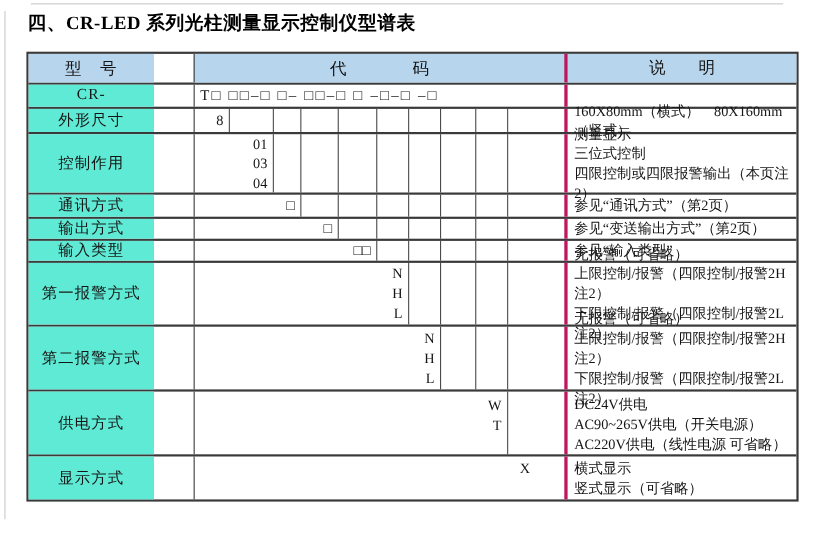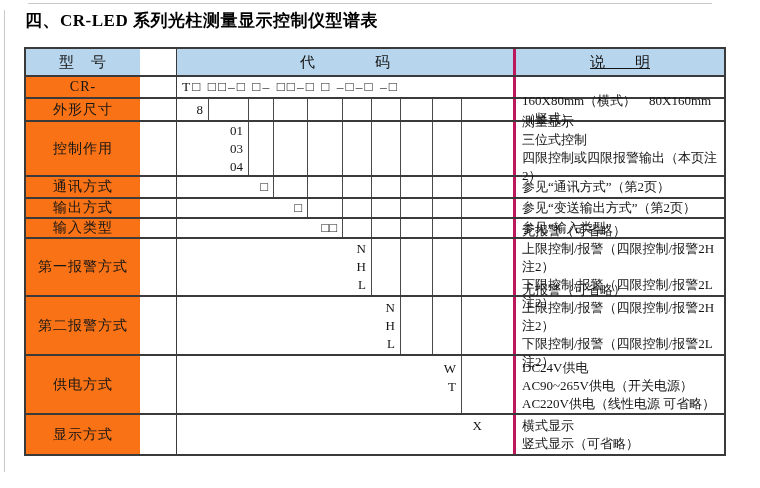--- a/index.html
+++ b/index.html
@@ -15,34 +15,34 @@
     color:#000000;letter-spacing:0.5px;white-space:pre;
   }
   .spec-table{
     position:absolute;left:24px;top:47px;width:698px;
     border:2px solid #3a3a3a;background:#ffffff;
   }
   .trow{display:flex;box-sizing:border-box;border-top:2px solid #3a3a3a;}
   .trow.first{border-top:none;}
   .cell{box-sizing:border-box;}
   .label{
-    width:114px;background:#f97316;display:flex;align-items:center;justify-content:center;
+    width:114px;background:#5eead4;display:flex;align-items:center;justify-content:center;
     font-size:14px;letter-spacing:1px;color:#151515;text-align:center;flex:none;
   }
   .code{
     width:340px;position:relative;flex:none;
     border-left:1px solid #3a3a3a;border-right:3px solid #be185d;margin-left:36px;
   }
   .desc{
     width:272px;flex:1;display:flex;align-items:center;padding-left:6px;
     font-size:13px;line-height:18px;white-space:pre-line;
   }
   .header-row .label,.header-row .codehead,.header-row .desc{background:#b7d5ec;font-size:15px;}
   .codehead{display:flex;align-items:center;justify-content:center;white-space:pre;}
-  .header-row .desc{justify-content:center;padding-left:0;white-space:pre;text-decoration:underline;}
+  .header-row .desc{justify-content:center;padding-left:0;white-space:pre;}
   .cr-code{display:flex;align-items:center;padding-left:5px;font-size:13.5px;letter-spacing:2px;white-space:pre;}
   .val{
     position:absolute;left:0;top:50%;transform:translateY(-50%);
     text-align:right;font-size:13px;line-height:18px;white-space:pre-line;padding-right:2px;
   }
   .top-code .val{top:4px;transform:none;}
   .top-code2 .val{top:2px;transform:none;}
   .vline{position:absolute;top:0;bottom:0;width:1px;background:#4a4a4a;}
 </style>
 </head>

